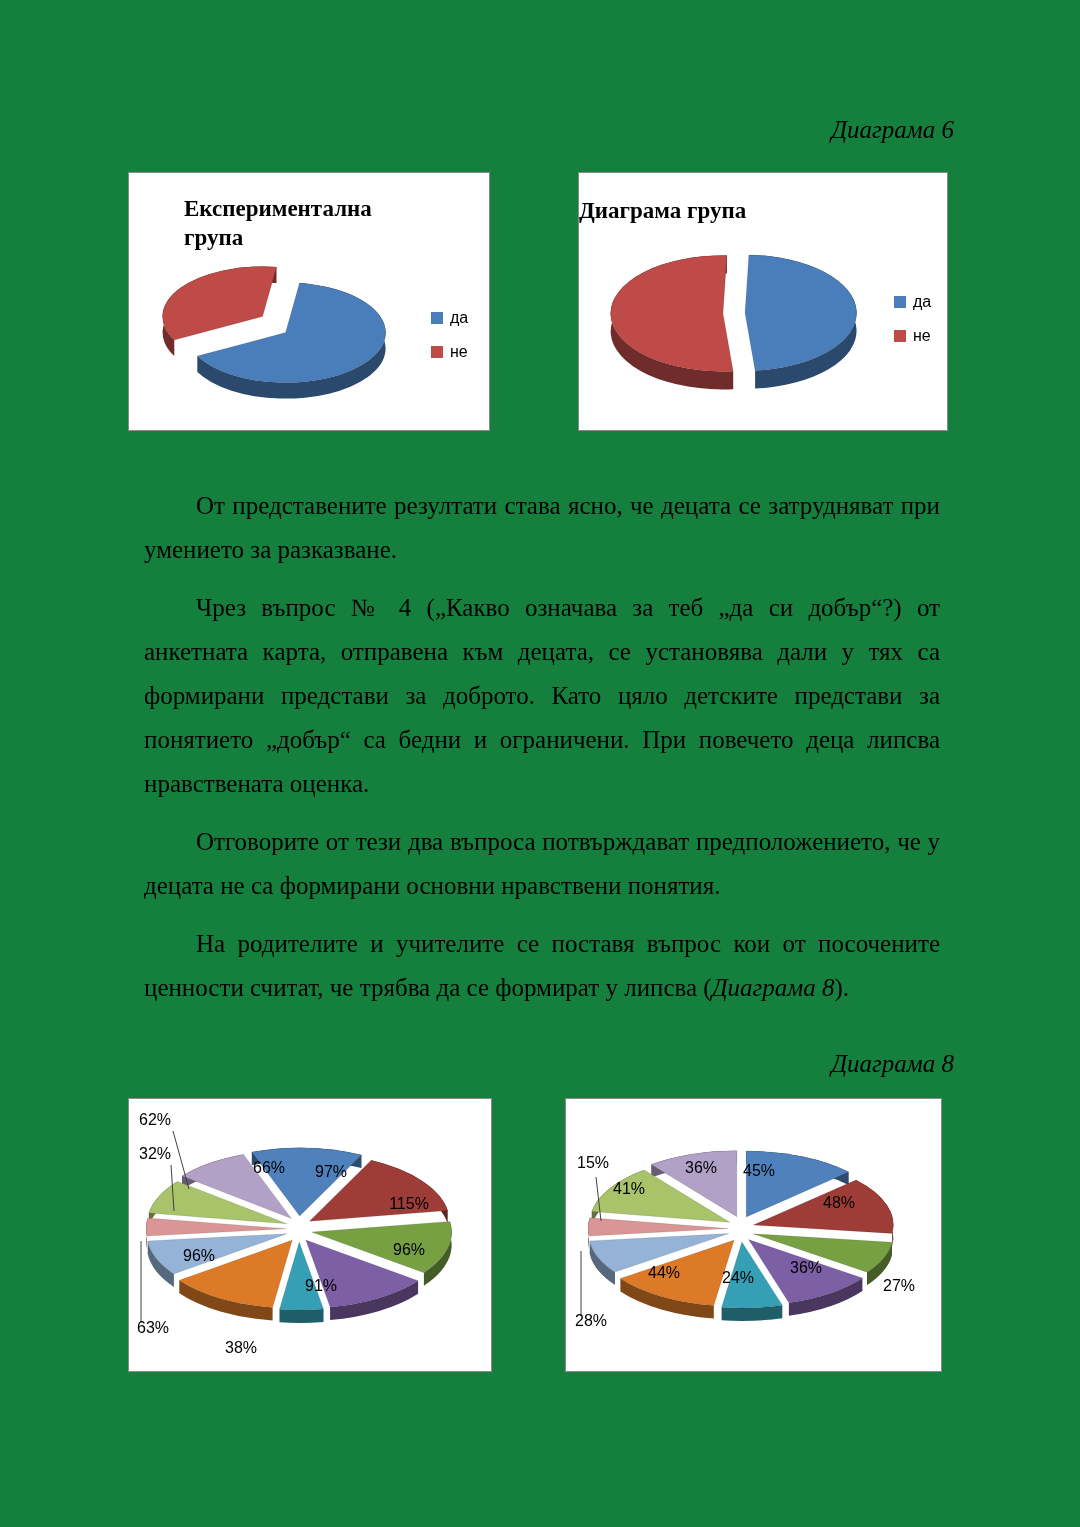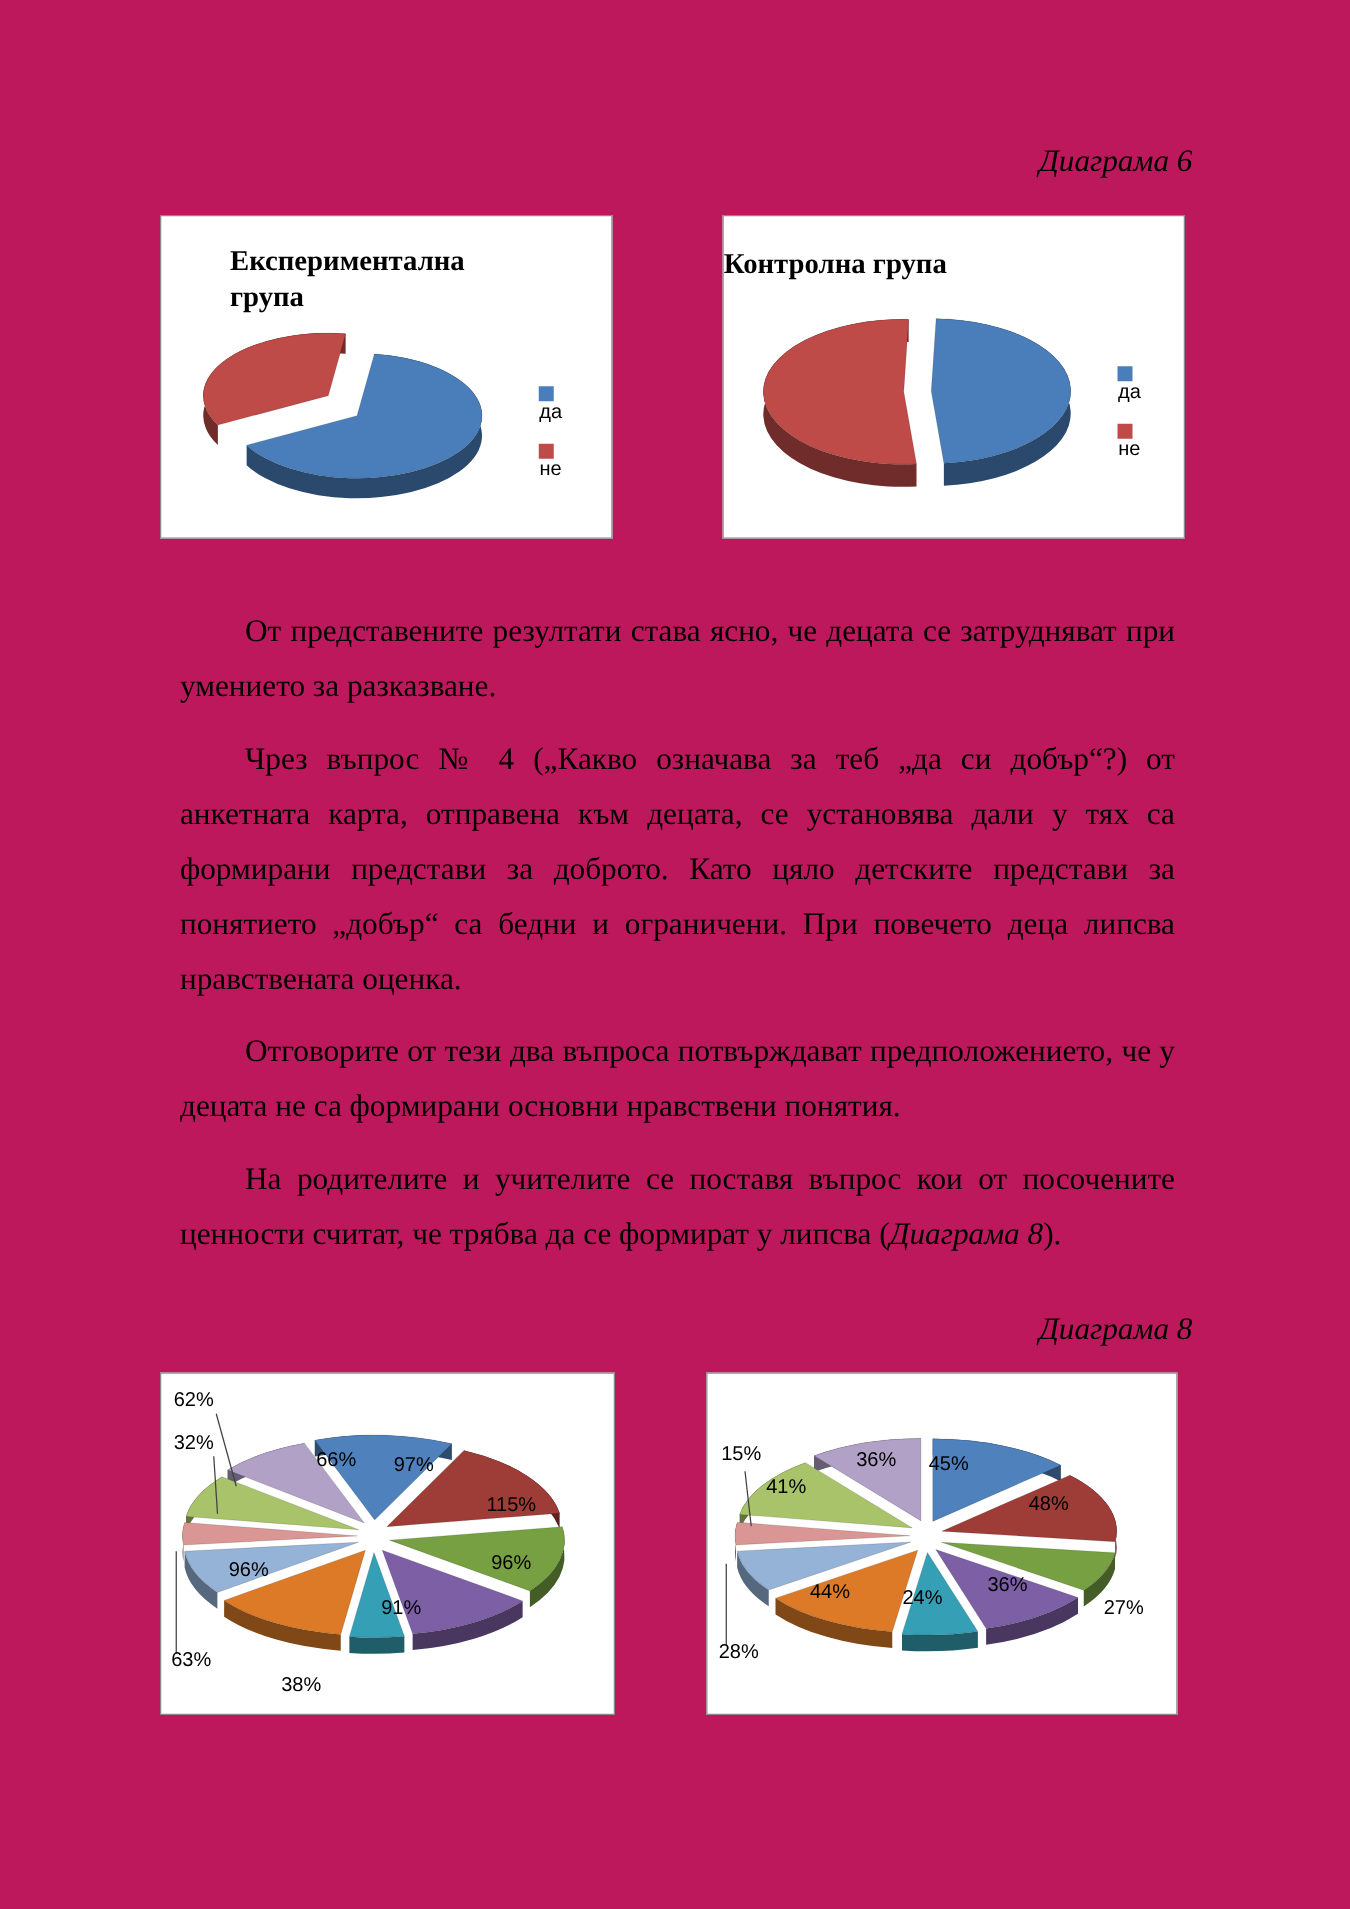--- a/index.html
+++ b/index.html
@@ -1,17 +1,17 @@
 <!DOCTYPE html>
 <html><head>
 <meta charset="utf-8">
 <style>
   html,body { margin:0; padding:0; background:#fff; }
   .page {
-    position:relative; width:1080px; height:1527px; background:#be185d;
+    position:relative; width:1080px; height:1527px; background:#15803d;
     font-family:"Liberation Serif", serif; color:#000; overflow:hidden;
   }
   .caption {
     position:absolute; left:130px; width:824px; text-align:right;
     font-style:italic; font-size:25px;
   }
   #caption-d6 { top:116px; }
   #caption-d8 { top:1050px; }
 
   .chart-box { position:absolute; border:1px solid #8a8a8a; background:#fff; }
@@ -28,21 +28,21 @@
   #box-ctrl .chart-title { top:24px; }
 
   svg.pie { position:absolute; left:0; top:0; z-index:1; }
 
   .legend {
     position:absolute; z-index:2;
     font-family:"Liberation Sans", sans-serif; font-size:16px;
   }
   #box-exp  .legend { left:302px; top:136px; }
   #box-ctrl .legend { left:315px; top:120px; }
-  .legend-item { display:flex; align-items:center; margin-bottom:16px;flex-direction:column; }
+  .legend-item { display:flex; align-items:center; margin-bottom:16px; }
   .swatch { width:12px; height:12px; display:inline-block; margin-right:7px; flex:0 0 auto; }
 
   .body-text {
     position:absolute; left:130px; top:470px; width:824px;
     font-size:25px; line-height:44px; text-align:justify;
   }
   .body-text p { margin:14px; text-indent:52px; }
   .body-text em { font-style:italic; }
 </style>
 </head>
@@ -66,21 +66,21 @@
         <span>да</span>
       </div>
       <div class="legend-item">
         <span class="swatch" style="background-color: rgb(191, 75, 72);"></span>
         <span>не</span>
       </div>
     </div>
   </div>
 
   <div class="chart-box" id="box-ctrl">
-    <div class="chart-title">Контролна група</div>
+    <div class="chart-title">Диаграма група</div>
     <svg class="pie" width="366" height="255">
         <path d="M 169.9 81.9 A 112 58 0 0 1 176.1 197.6 l 0 18 A 112 58 0 0 0 169.9 99.9 Z" fill="rgb(43,73,108)"></path>
         <path d="M 154.2 198.2 A 112 58 0 1 1 147.9 82.5 l 0 18 A 112 58 0 1 0 154.2 216.2 Z" fill="rgb(111,44,42)"></path>
         <path d="M 166.0 139.8 L 169.9 81.9 A 112 58 0 0 1 176.1 197.6 Z" fill="#4A7EBB" stroke="rgba(0,0,0,0.18)" stroke-width="0.6"></path>
         <path d="M 144.0 140.4 L 154.2 198.2 A 112 58 0 1 1 147.9 82.5 Z" fill="#BF4B48" stroke="rgba(0,0,0,0.18)" stroke-width="0.6"></path>
       </svg>
     <div class="legend">
       <div class="legend-item">
         <span class="swatch" style="background-color: rgb(74, 126, 187);"></span>
         <span>да</span>

